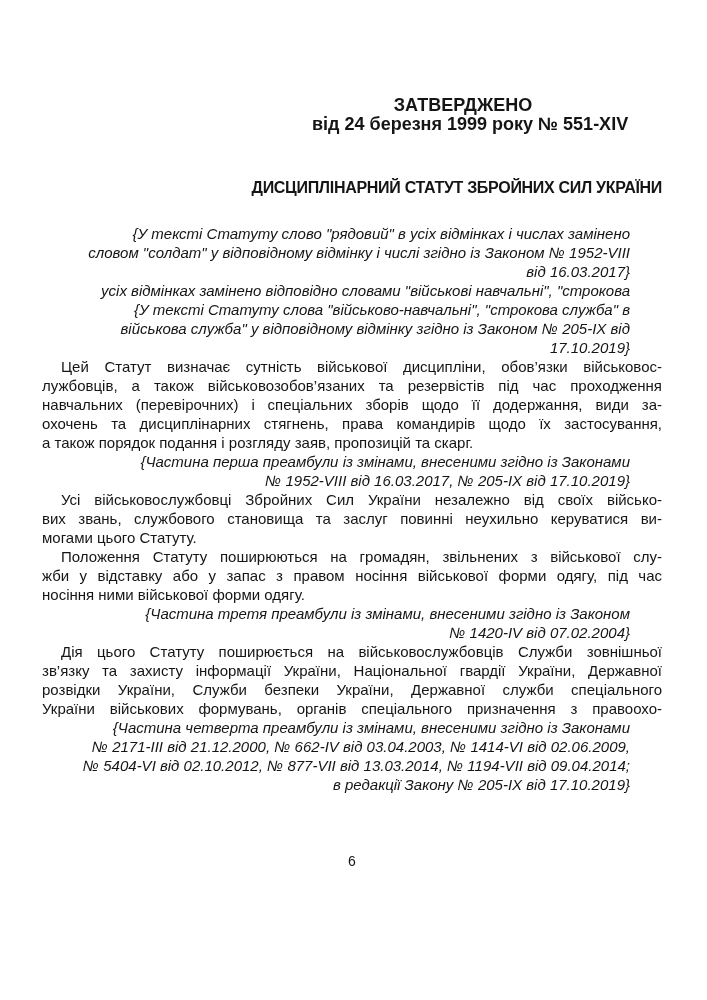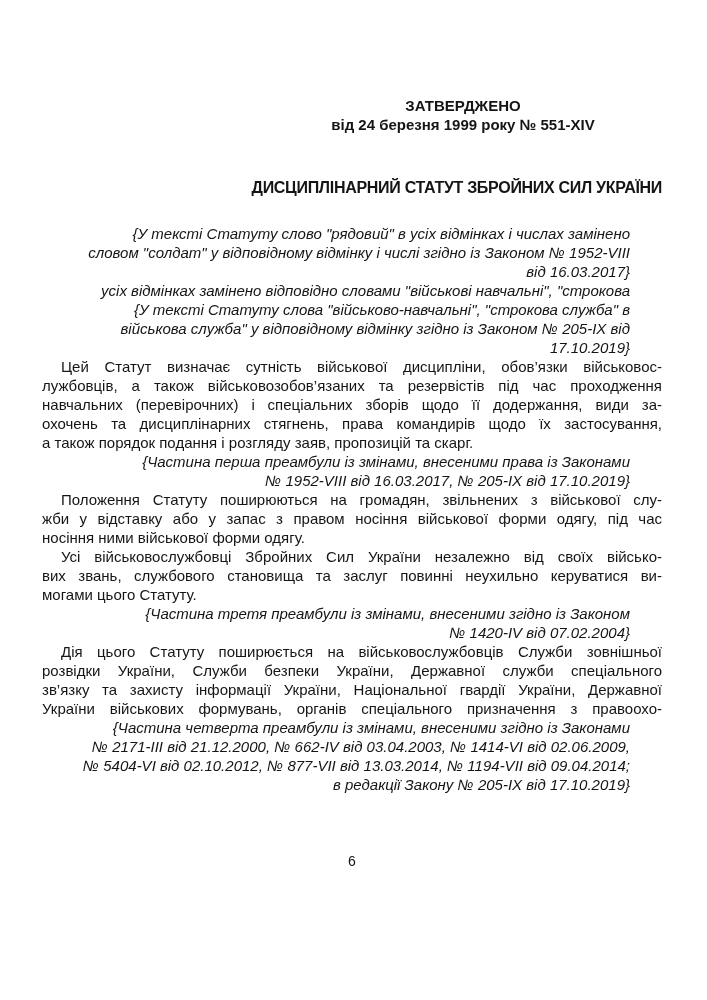--- a/index.html
+++ b/index.html
@@ -13,21 +13,21 @@
     overflow: hidden;
   }
   .content {
     padding: 96px 45px 0 42px; 
   }
   .approval {
     width: 302px;
     margin: 0 48px 0 auto;
     text-align: center;
     font-weight: bold;
-    font-size: 15px;
+    font-size: 18px;
     line-height: 19px;
     white-space: nowrap;
   }
   .doc-title {
     margin: 44px 0 0 0;
     text-align: right;
     font-weight: bold;
     font-size: 16px;
     letter-spacing: -0.3px;
     line-height: 19px;
@@ -79,41 +79,41 @@
           <div class="line">17.10.2019}</div>
         </div>
         <div class="block paragraph">
           <div class="line first">Цей Статут визначає сутність військової дисципліни, обов’язки військовос-</div>
           <div class="line">лужбовців, а також військовозобов’язаних та резервістів під час проходження</div>
           <div class="line">навчальних (перевірочних) і спеціальних зборів щодо її додержання, види за-</div>
           <div class="line">охочень та дисциплінарних стягнень, права командирів щодо їх застосування,</div>
           <div class="line last">а також порядок подання і розгляду заяв, пропозицій та скарг.</div>
         </div>
         <div class="block annotation">
-          <div class="line">{Частина перша преамбули із змінами, внесеними права із Законами</div>
+          <div class="line">{Частина перша преамбули із змінами, внесеними згідно із Законами</div>
           <div class="line">№ 1952-VIII від 16.03.2017, № 205-IX від 17.10.2019}</div>
+        </div>
+        <div class="block paragraph">
+          <div class="line first">Усі військовослужбовці Збройних Сил України незалежно від своїх військо-</div>
+          <div class="line">вих звань, службового становища та заслуг повинні неухильно керуватися ви-</div>
+          <div class="line last">могами цього Статуту.</div>
         </div>
         <div class="block paragraph">
           <div class="line first">Положення Статуту поширюються на громадян, звільнених з військової слу-</div>
           <div class="line">жби у відставку або у запас з правом носіння військової форми одягу, під час</div>
           <div class="line last">носіння ними військової форми одягу.</div>
-        </div>
-        <div class="block paragraph">
-          <div class="line first">Усі військовослужбовці Збройних Сил України незалежно від своїх військо-</div>
-          <div class="line">вих звань, службового становища та заслуг повинні неухильно керуватися ви-</div>
-          <div class="line last">могами цього Статуту.</div>
         </div>
         <div class="block annotation">
           <div class="line">{Частина третя преамбули із змінами, внесеними згідно із Законом</div>
           <div class="line">№ 1420-IV від 07.02.2004}</div>
         </div>
         <div class="block paragraph">
           <div class="line first">Дія цього Статуту поширюється на військовослужбовців Служби зовнішньої</div>
+          <div class="line">зв’язку та захисту інформації України, Національної гвардії України, Державної</div>
           <div class="line">розвідки України, Служби безпеки України, Державної служби спеціального</div>
-          <div class="line">зв’язку та захисту інформації України, Національної гвардії України, Державної</div>
           <div class="line">України військових формувань, органів спеціального призначення з правоохо-</div>
         </div>
         <div class="block annotation">
           <div class="line">{Частина четверта преамбули із змінами, внесеними згідно із Законами</div>
           <div class="line">№ 2171-III від 21.12.2000, № 662-IV від 03.04.2003, № 1414-VI від 02.06.2009,</div>
           <div class="line">№ 5404-VI від 02.10.2012, № 877-VII від 13.03.2014, № 1194-VII від 09.04.2014;</div>
           <div class="line">в редакції Закону № 205-IX від 17.10.2019}</div>
         </div>
       </div>
     <div class="page-number">6</div>

